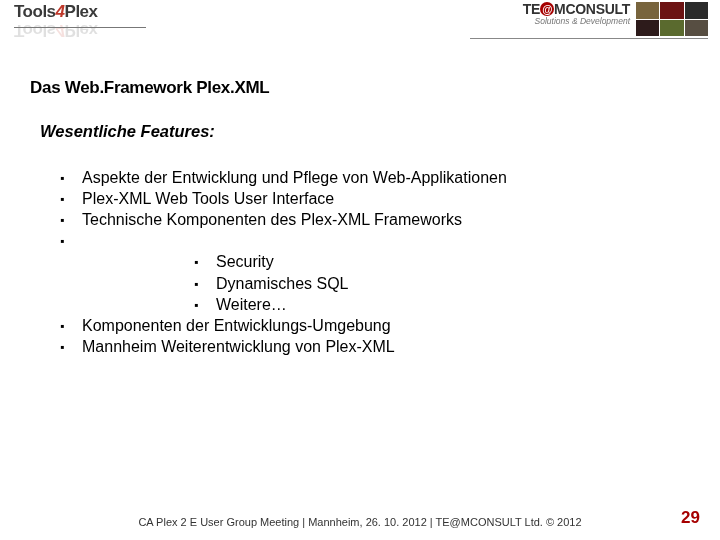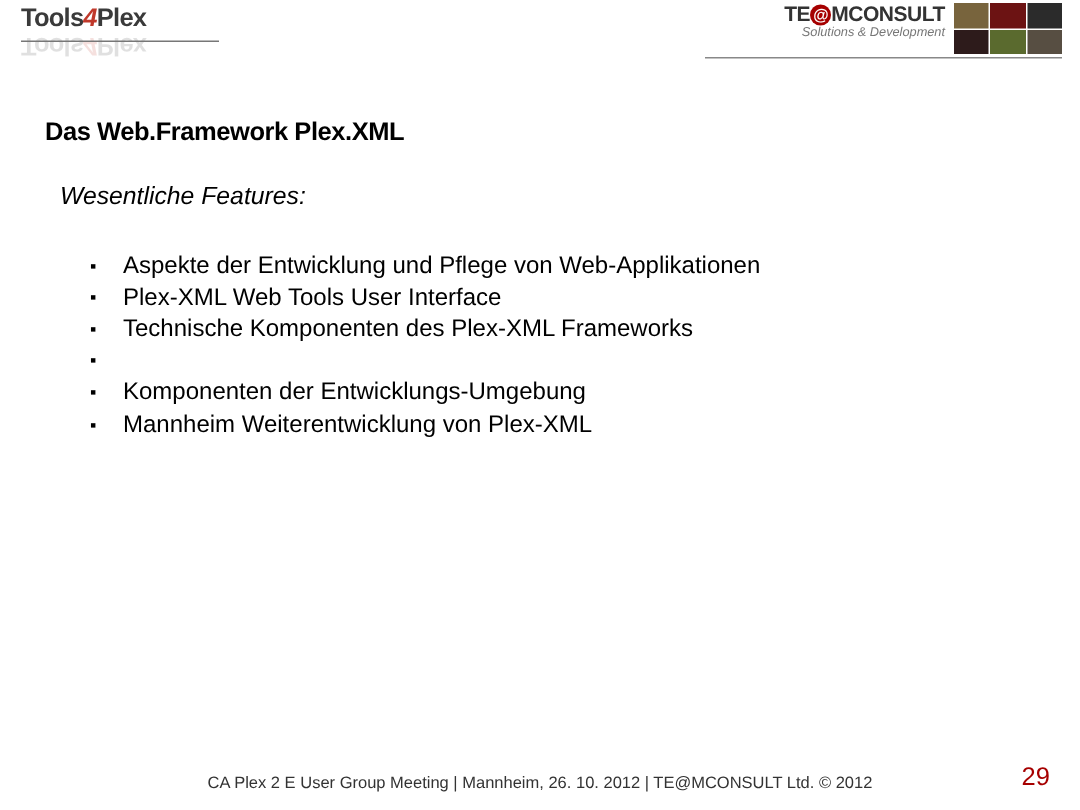--- a/index.html
+++ b/index.html
@@ -119,21 +119,21 @@
   }
   .title {
     font-size: 17px;
     font-weight: bold;
     margin: 0 0 24px 0;
     letter-spacing: -0.3px;
   }
   .subtitle {
     font-size: 16.5px;
     font-style: italic;
-    font-weight: normal;
+    font-weight: bold;
     margin: 0 0 26px 10px;
   }
   ul.bul {
     list-style: none;
     padding: 0;
     margin: 0 0 0 30px;
     font-size: 16px;
     line-height: 1.32;
   }
   ul.bul > li::before {
@@ -161,21 +161,21 @@
   .footer-text {
     text-align: center;
     font-size: 11px;
     color: #333;
   }
   .page-num {
     position: absolute;
     right: 20px;
     bottom: 0;
     font-size: 17px;
-    font-weight: normal;
+    font-weight: bold;
     color: #a60000;
   }
 </style>
 </head>
 <body>
 
 <div class="header">
   <div class="logo-left">
     <span>Tools</span><span class="four">4</span><span>Plex</span>
   </div>
@@ -203,20 +203,25 @@
 
 <div class="content">
   <h1 class="title">Das Web.Framework Plex.XML</h1>
   <p class="subtitle">Wesentliche Features:</p>
 
   <ul class="bul">
     <li>Aspekte der Entwicklung und Pflege von Web-Applikationen</li>
     <li>Plex-XML Web Tools User Interface</li>
     <li>Technische Komponenten des Plex-XML Frameworks</li>
     <li>
+      <ul class="bul">
+        <li>Security</li>
+        <li>Dynamisches SQL</li>
+        <li>Weitere…</li>
+      </ul>
     </li>
     <li>Komponenten der Entwicklungs-Umgebung</li>
     <li>Mannheim Weiterentwicklung von Plex-XML</li>
   </ul>
 </div>
 
 <div class="footer">
   <div class="footer-text">CA Plex 2 E User Group Meeting | Mannheim, 26. 10. 2012 | TE@MCONSULT Ltd. © 2012</div>
   <div class="page-num">29</div>
 </div>

